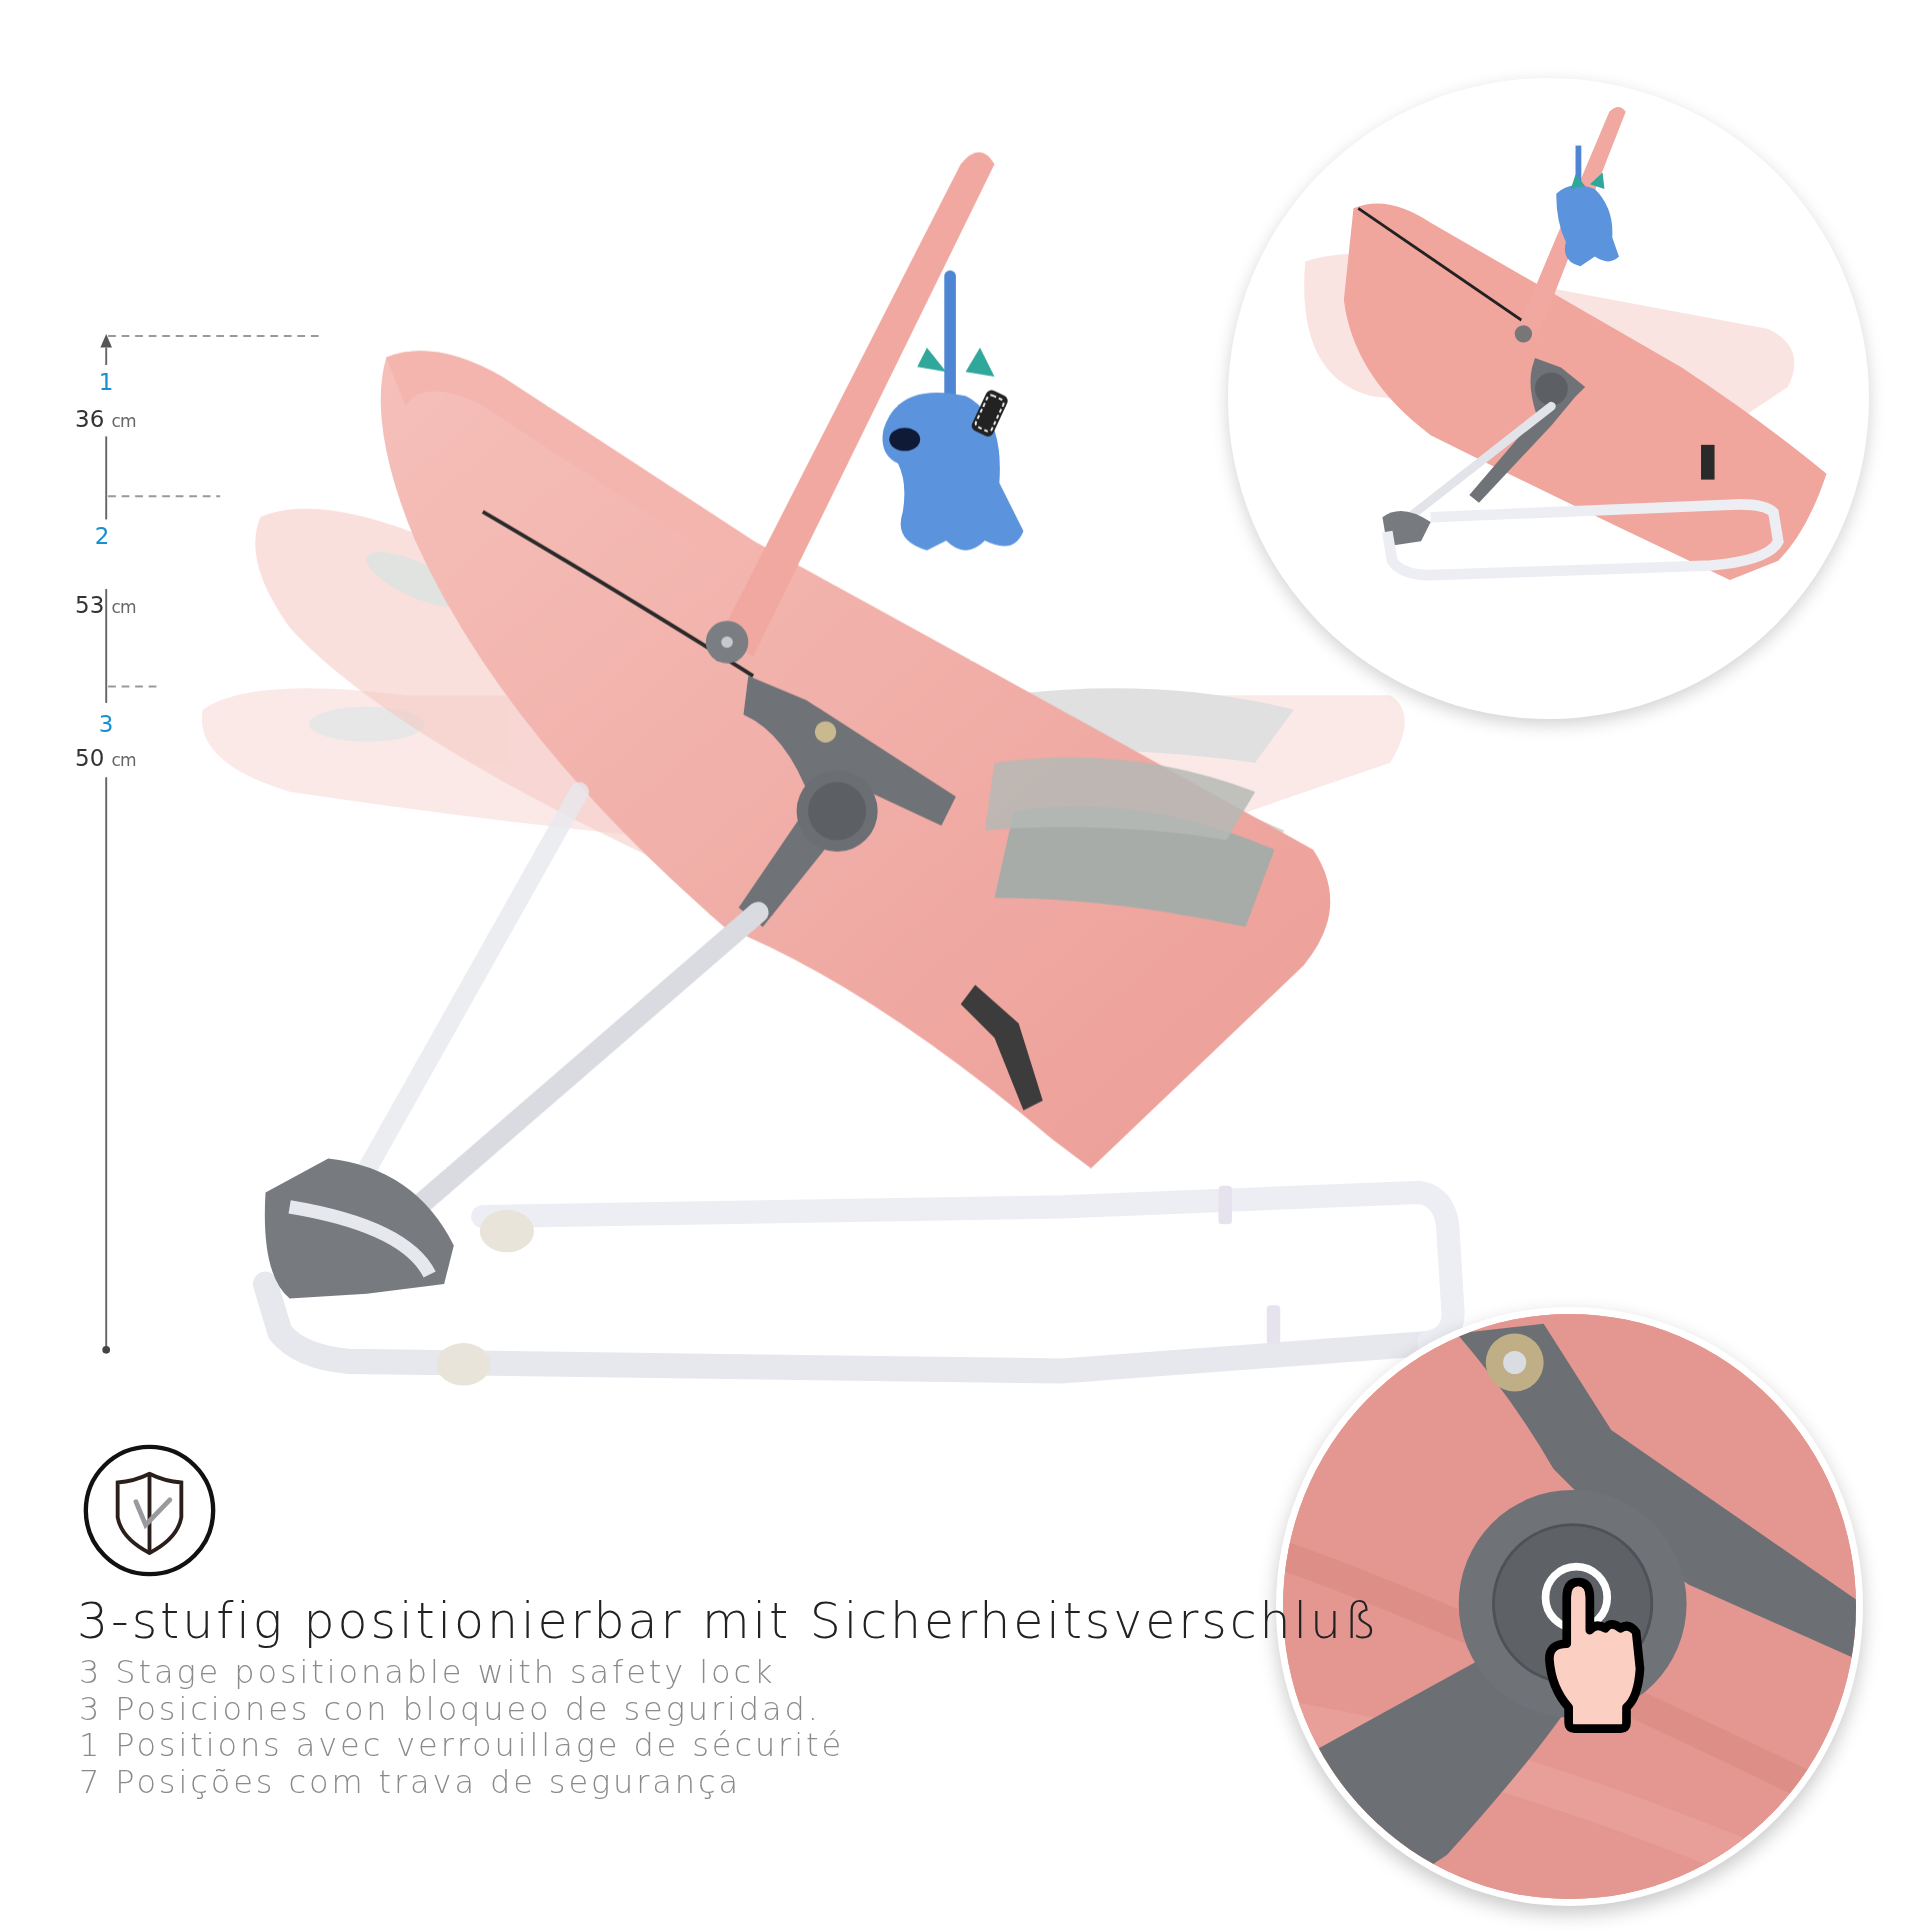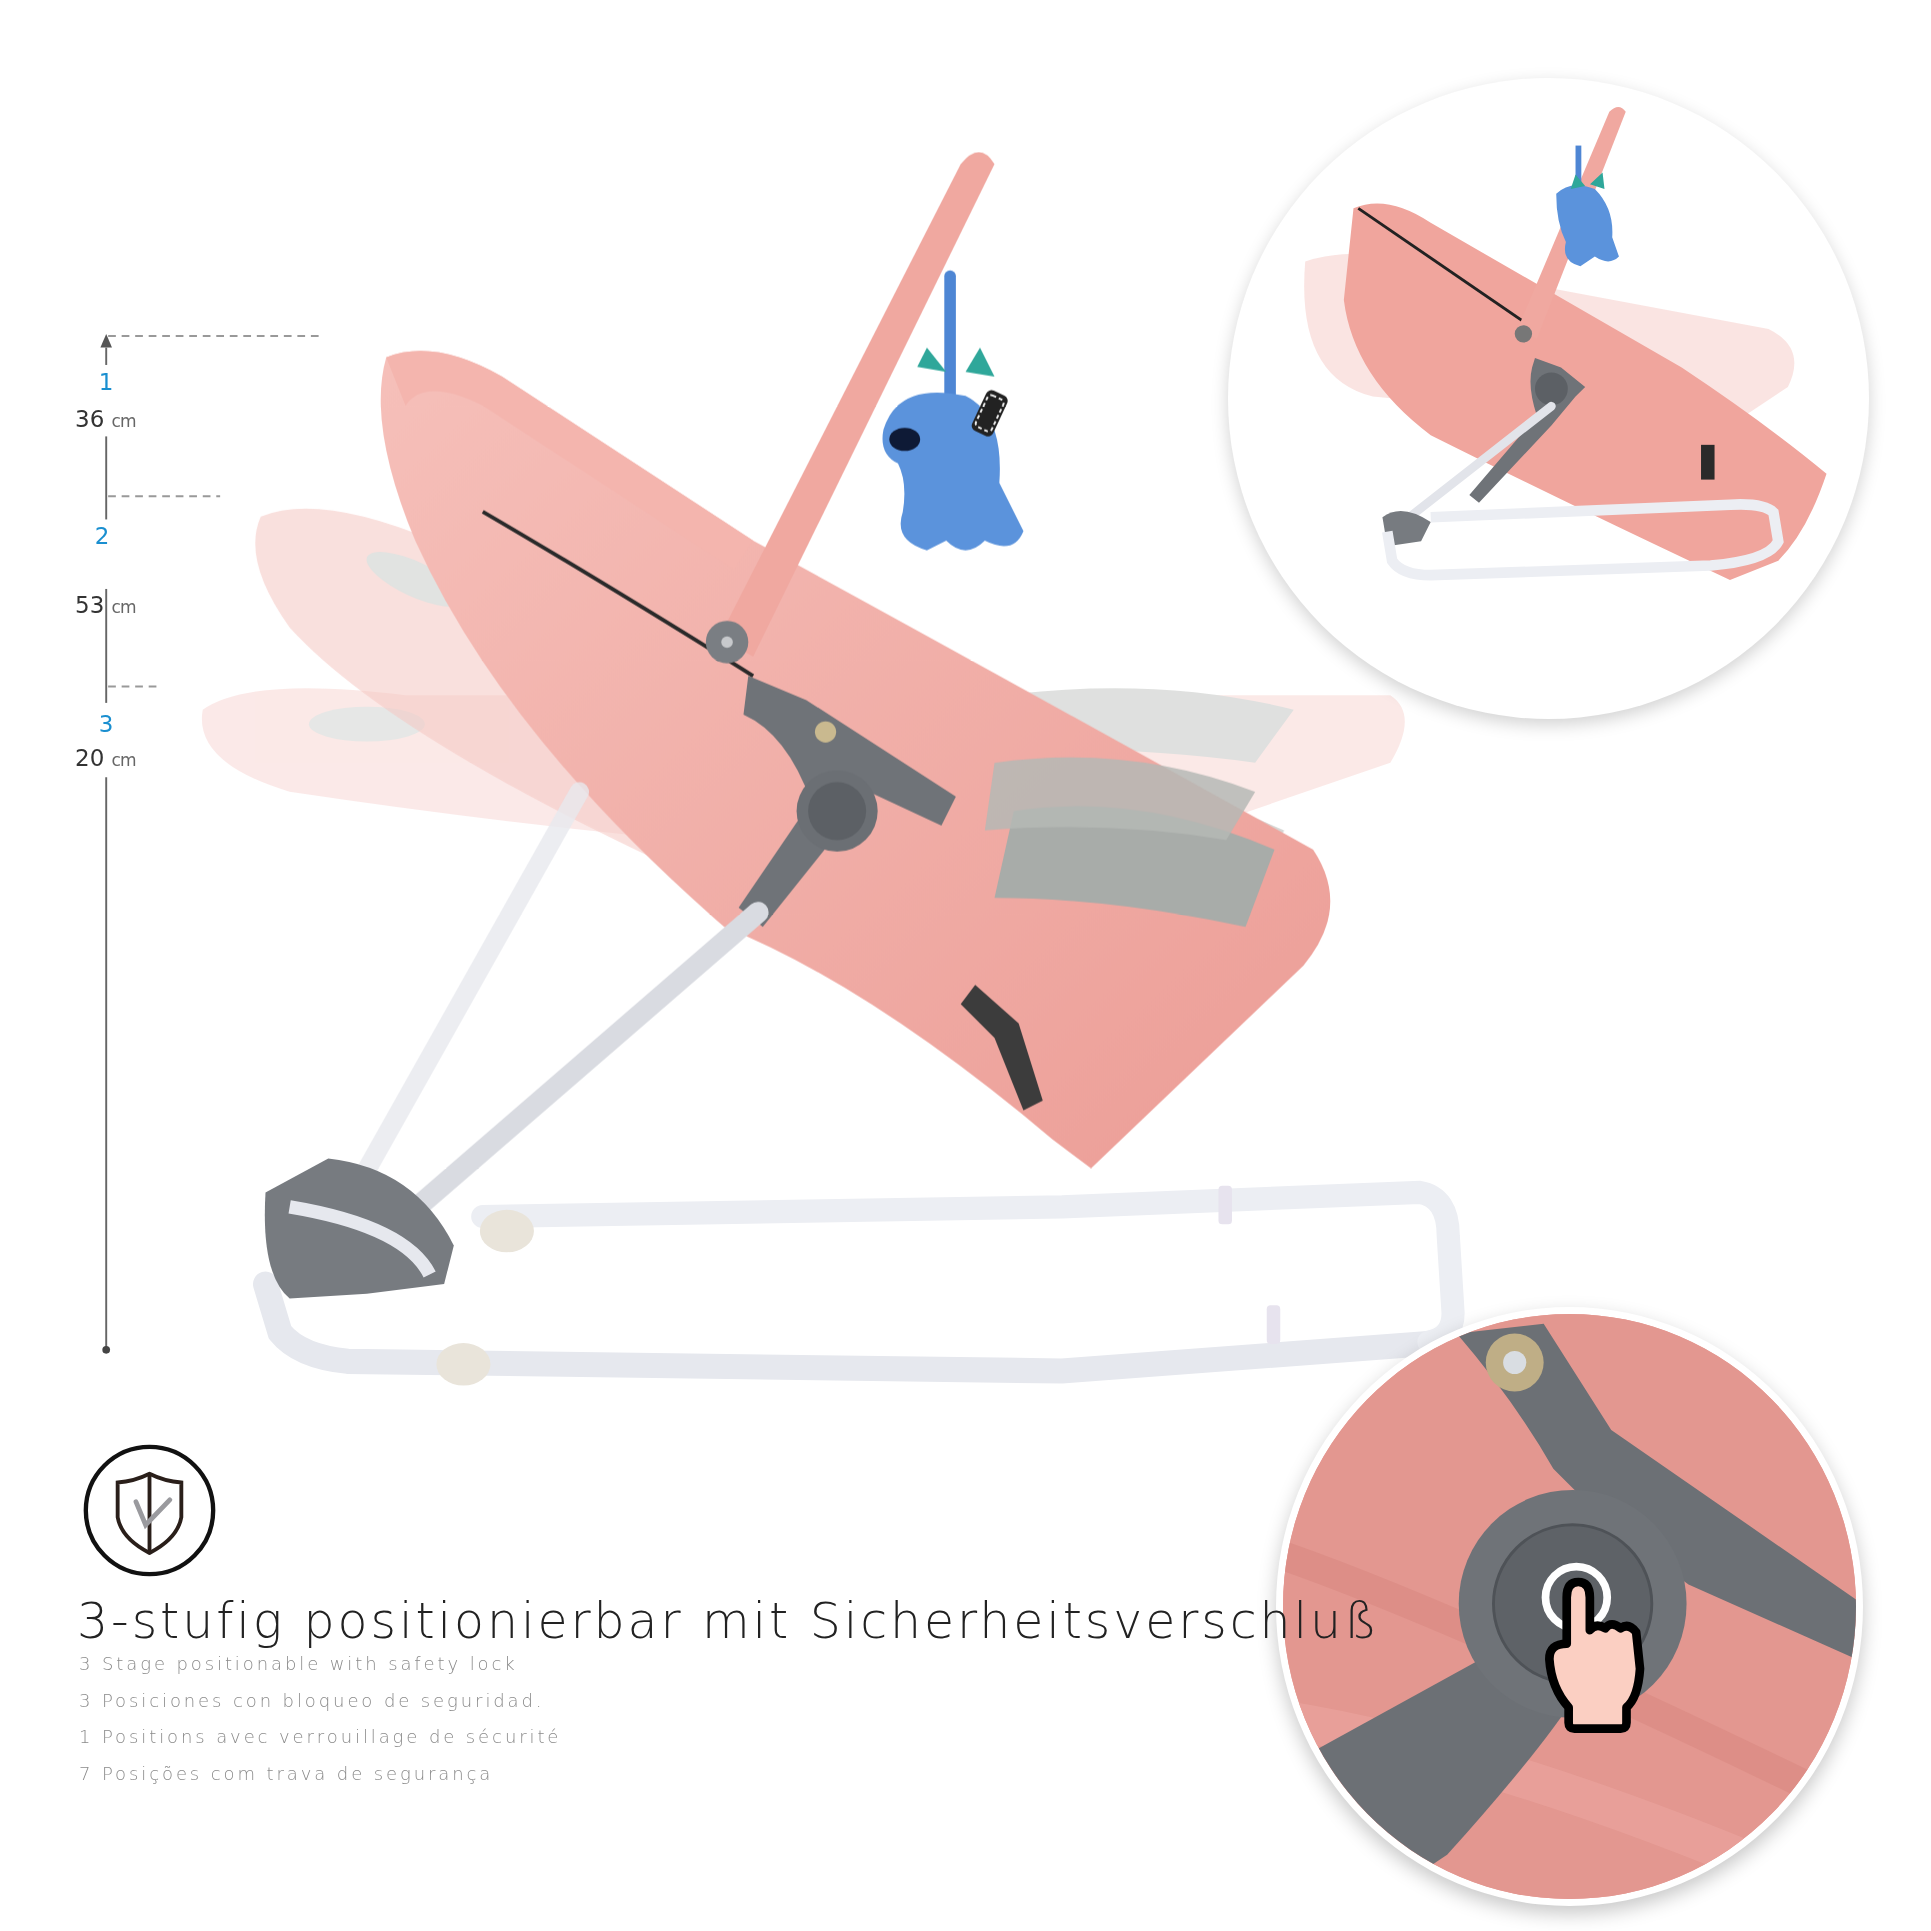--- a/index.html
+++ b/index.html
@@ -3,21 +3,21 @@
 <meta charset="utf-8">
 <style>
   html, body { margin:0; padding:0; background:#ffffff; }
   body { width:1931px; height:1931px; position:relative; overflow:hidden; font-family:"DejaVu Sans", sans-serif; }
   .abs { position:absolute; }
   .scene { position:absolute; left:0; top:0; width:1931px; height:1931px; }
   .stage-num { position:absolute; font-family:"DejaVu Sans", sans-serif; font-size:23px; color:#1a8fd0; text-align:center; width:58px; }
   .stage-val { position:absolute; font-family:"DejaVu Sans", sans-serif; font-size:23px; color:#333; white-space:nowrap; }
   .stage-val .unit { font-size:17px; color:#666; letter-spacing:-1px; }
   .title-de { position:absolute; left:77px; top:1593px; font-family:"DejaVu Sans", sans-serif; font-weight:200; font-size:49px; color:#222; letter-spacing:2.9px; white-space:nowrap; }
-  .sub { position:absolute; left:79px; font-family:"DejaVu Sans", sans-serif; font-weight:200; font-size:18px; color:#8a8a8a; letter-spacing:2.9px; white-space:nowrap; }
+  .sub { position:absolute; left:79px; font-family:"DejaVu Sans", sans-serif; font-weight:200; font-size:32px; color:#8a8a8a; letter-spacing:2.9px; white-space:nowrap; }
   .inset { position:absolute; border-radius:50%; overflow:hidden; }
 </style>
 </head>
 <body>
 
 <svg class="scene" viewBox="0 0 2000 2000" xmlns="http://www.w3.org/2000/svg">
   <defs>
     <linearGradient id="pinkG" x1="0" y1="0" x2="1" y2="1">
       <stop offset="0" stop-color="#f6c0ba"></stop>
       <stop offset="1" stop-color="#ec9d96"></stop>
@@ -109,21 +109,21 @@
   </div>
 
   <div class="stage-num" style="left:73px; top:523px;">2</div>
   <div class="stage-val" style="left:75px; top:560px;margin-top:32px;">
     <span>53</span>
     <span class="unit">cm</span>
   </div>
 
   <div class="stage-num" style="left:77px; top:711px;">3</div>
   <div class="stage-val" style="left:75px; top:745px;">
-    <span>20</span>
+    <span>50</span>
     <span class="unit">cm</span>
   </div>
 </div>
 
 <div class="inset" style="left:1228px; top:78px; width:641px; height:641px; background:#fff; box-shadow:0 5.8px 17.4px rgba(0,0,0,0.18);">
   <svg width="641" height="641" viewBox="0 0 664 664">
     <g opacity="0.45">
       <path d="M80 190 Q140 170 240 200 L560 260 Q600 280 580 320 L520 360 Q350 350 150 330 Q70 310 80 190 Z" fill="#f4c4bf"></path>
     </g>
     <path d="M130 135 Q165 120 210 150 L470 300 Q560 360 620 410 Q600 470 570 500 L520 520 Q350 440 210 370 Q130 310 120 230 Z" fill="#f0a59d"></path>

